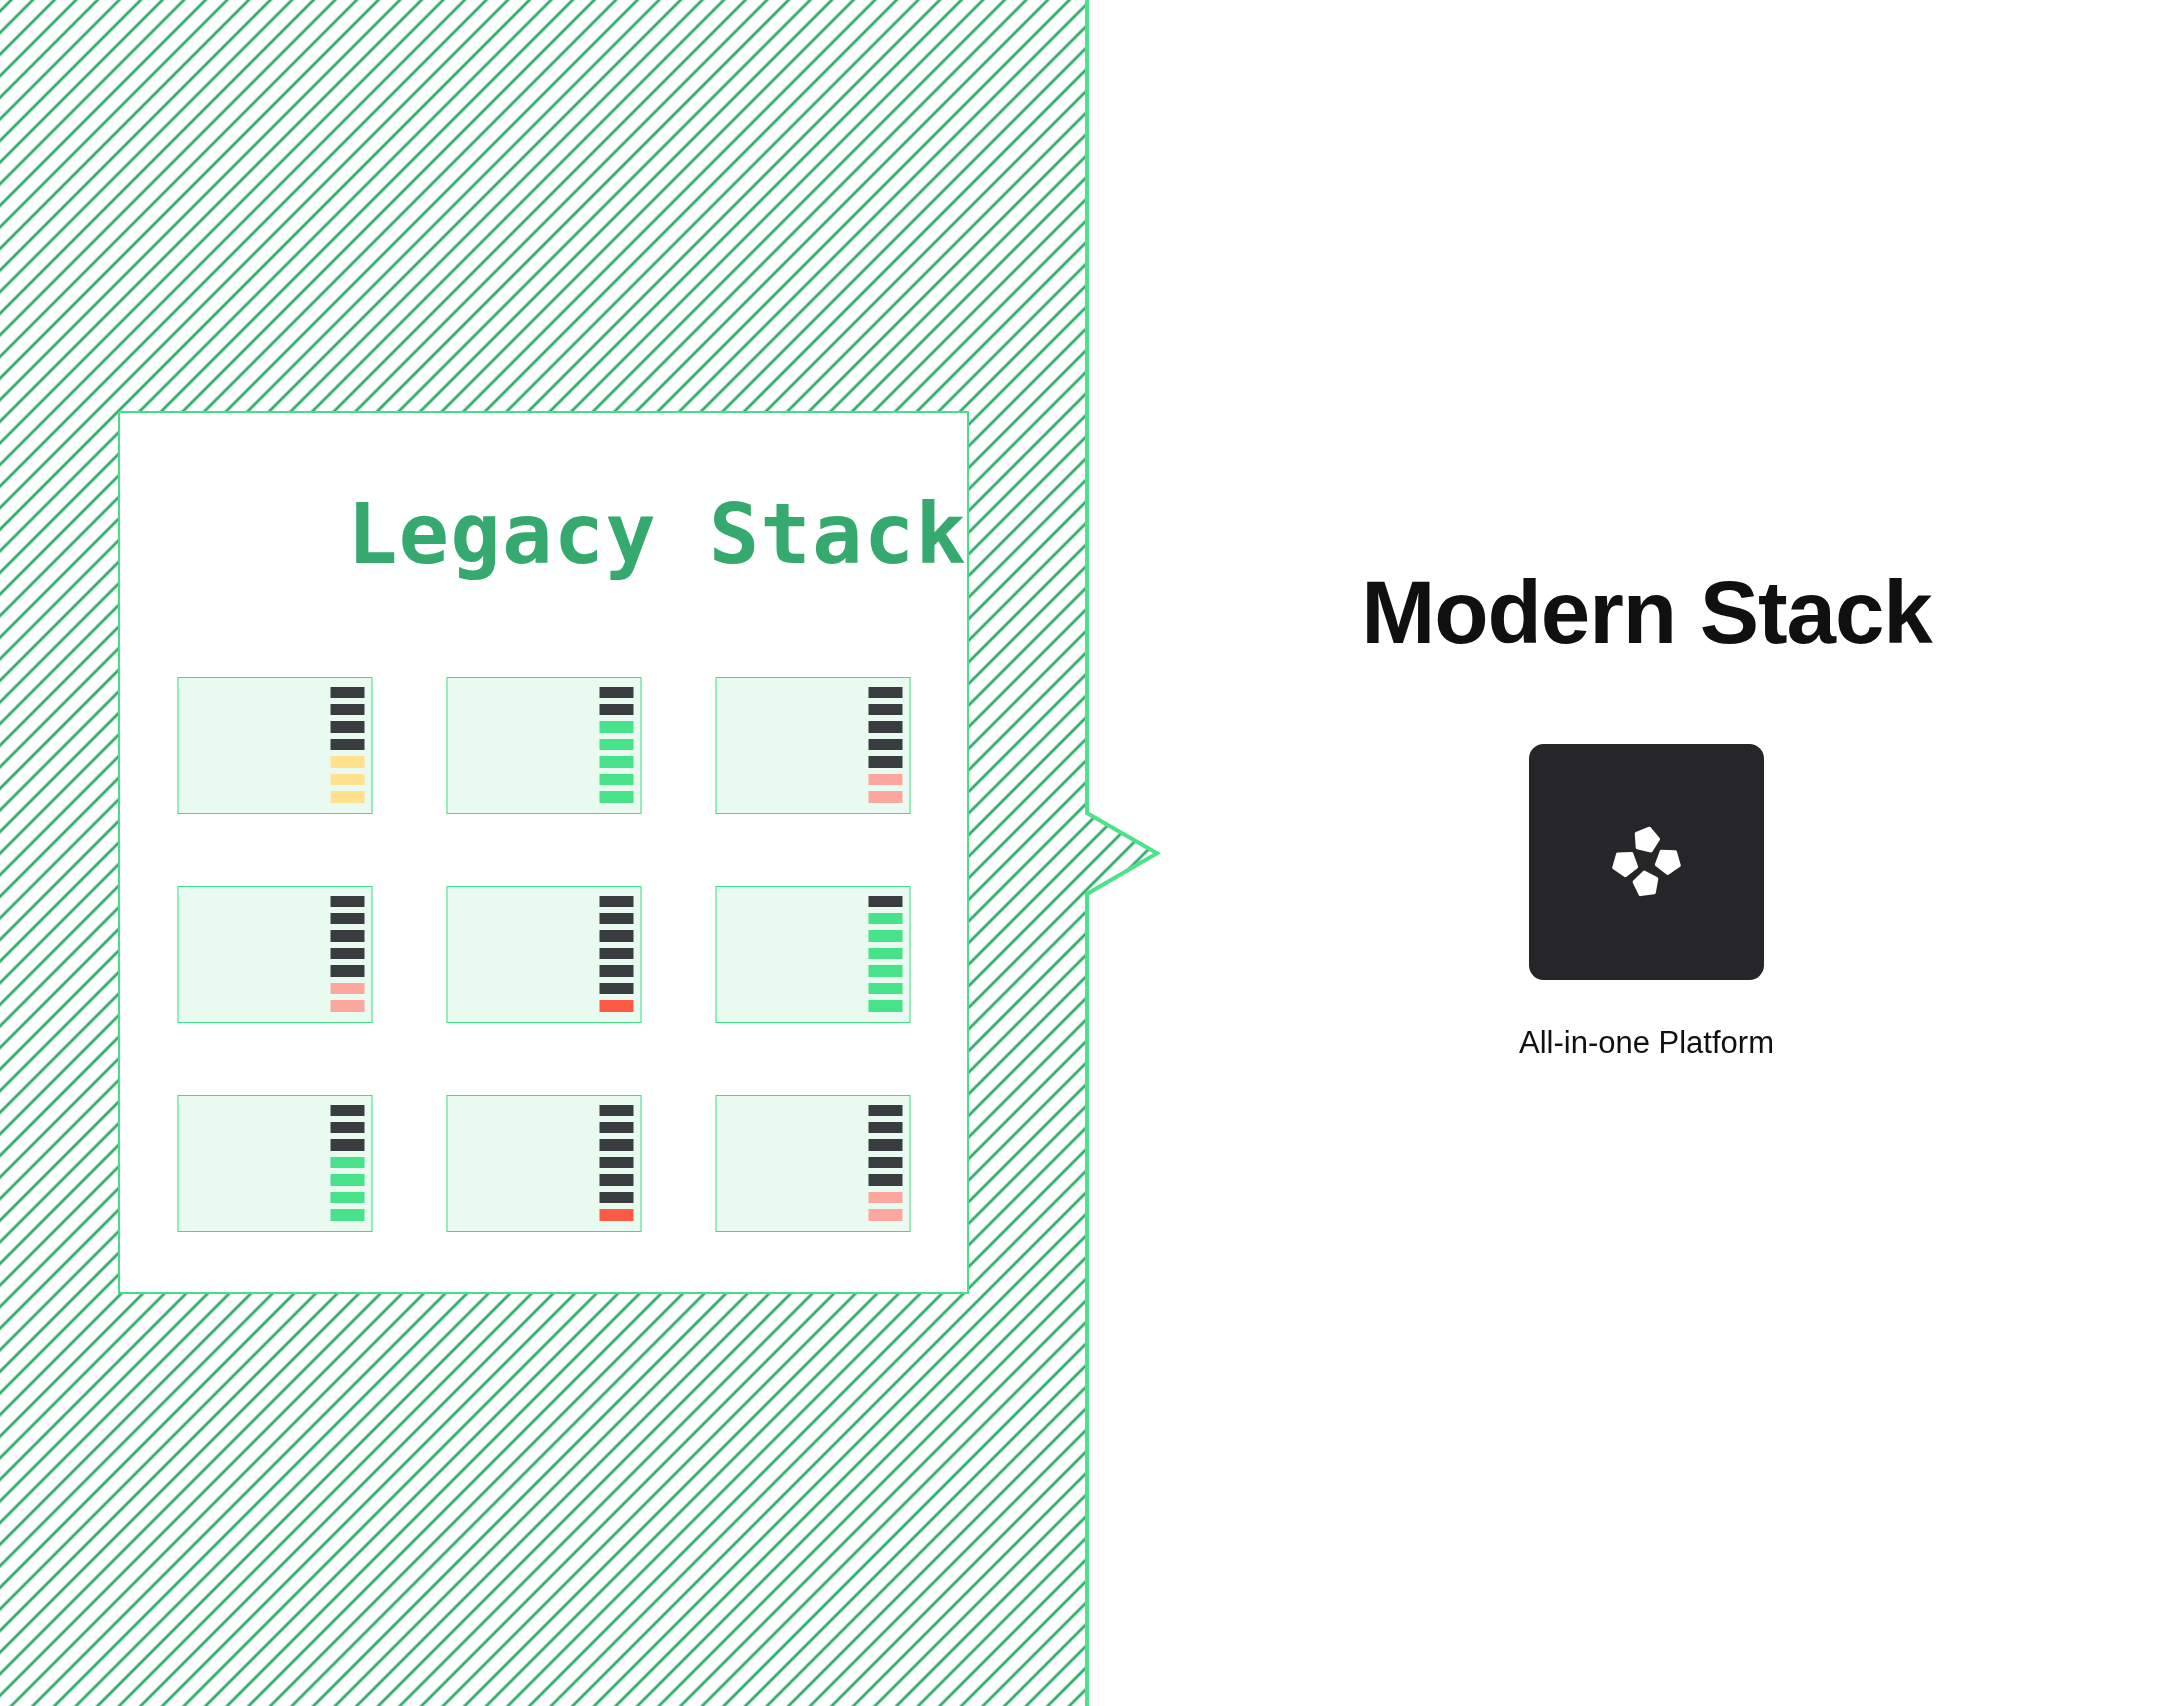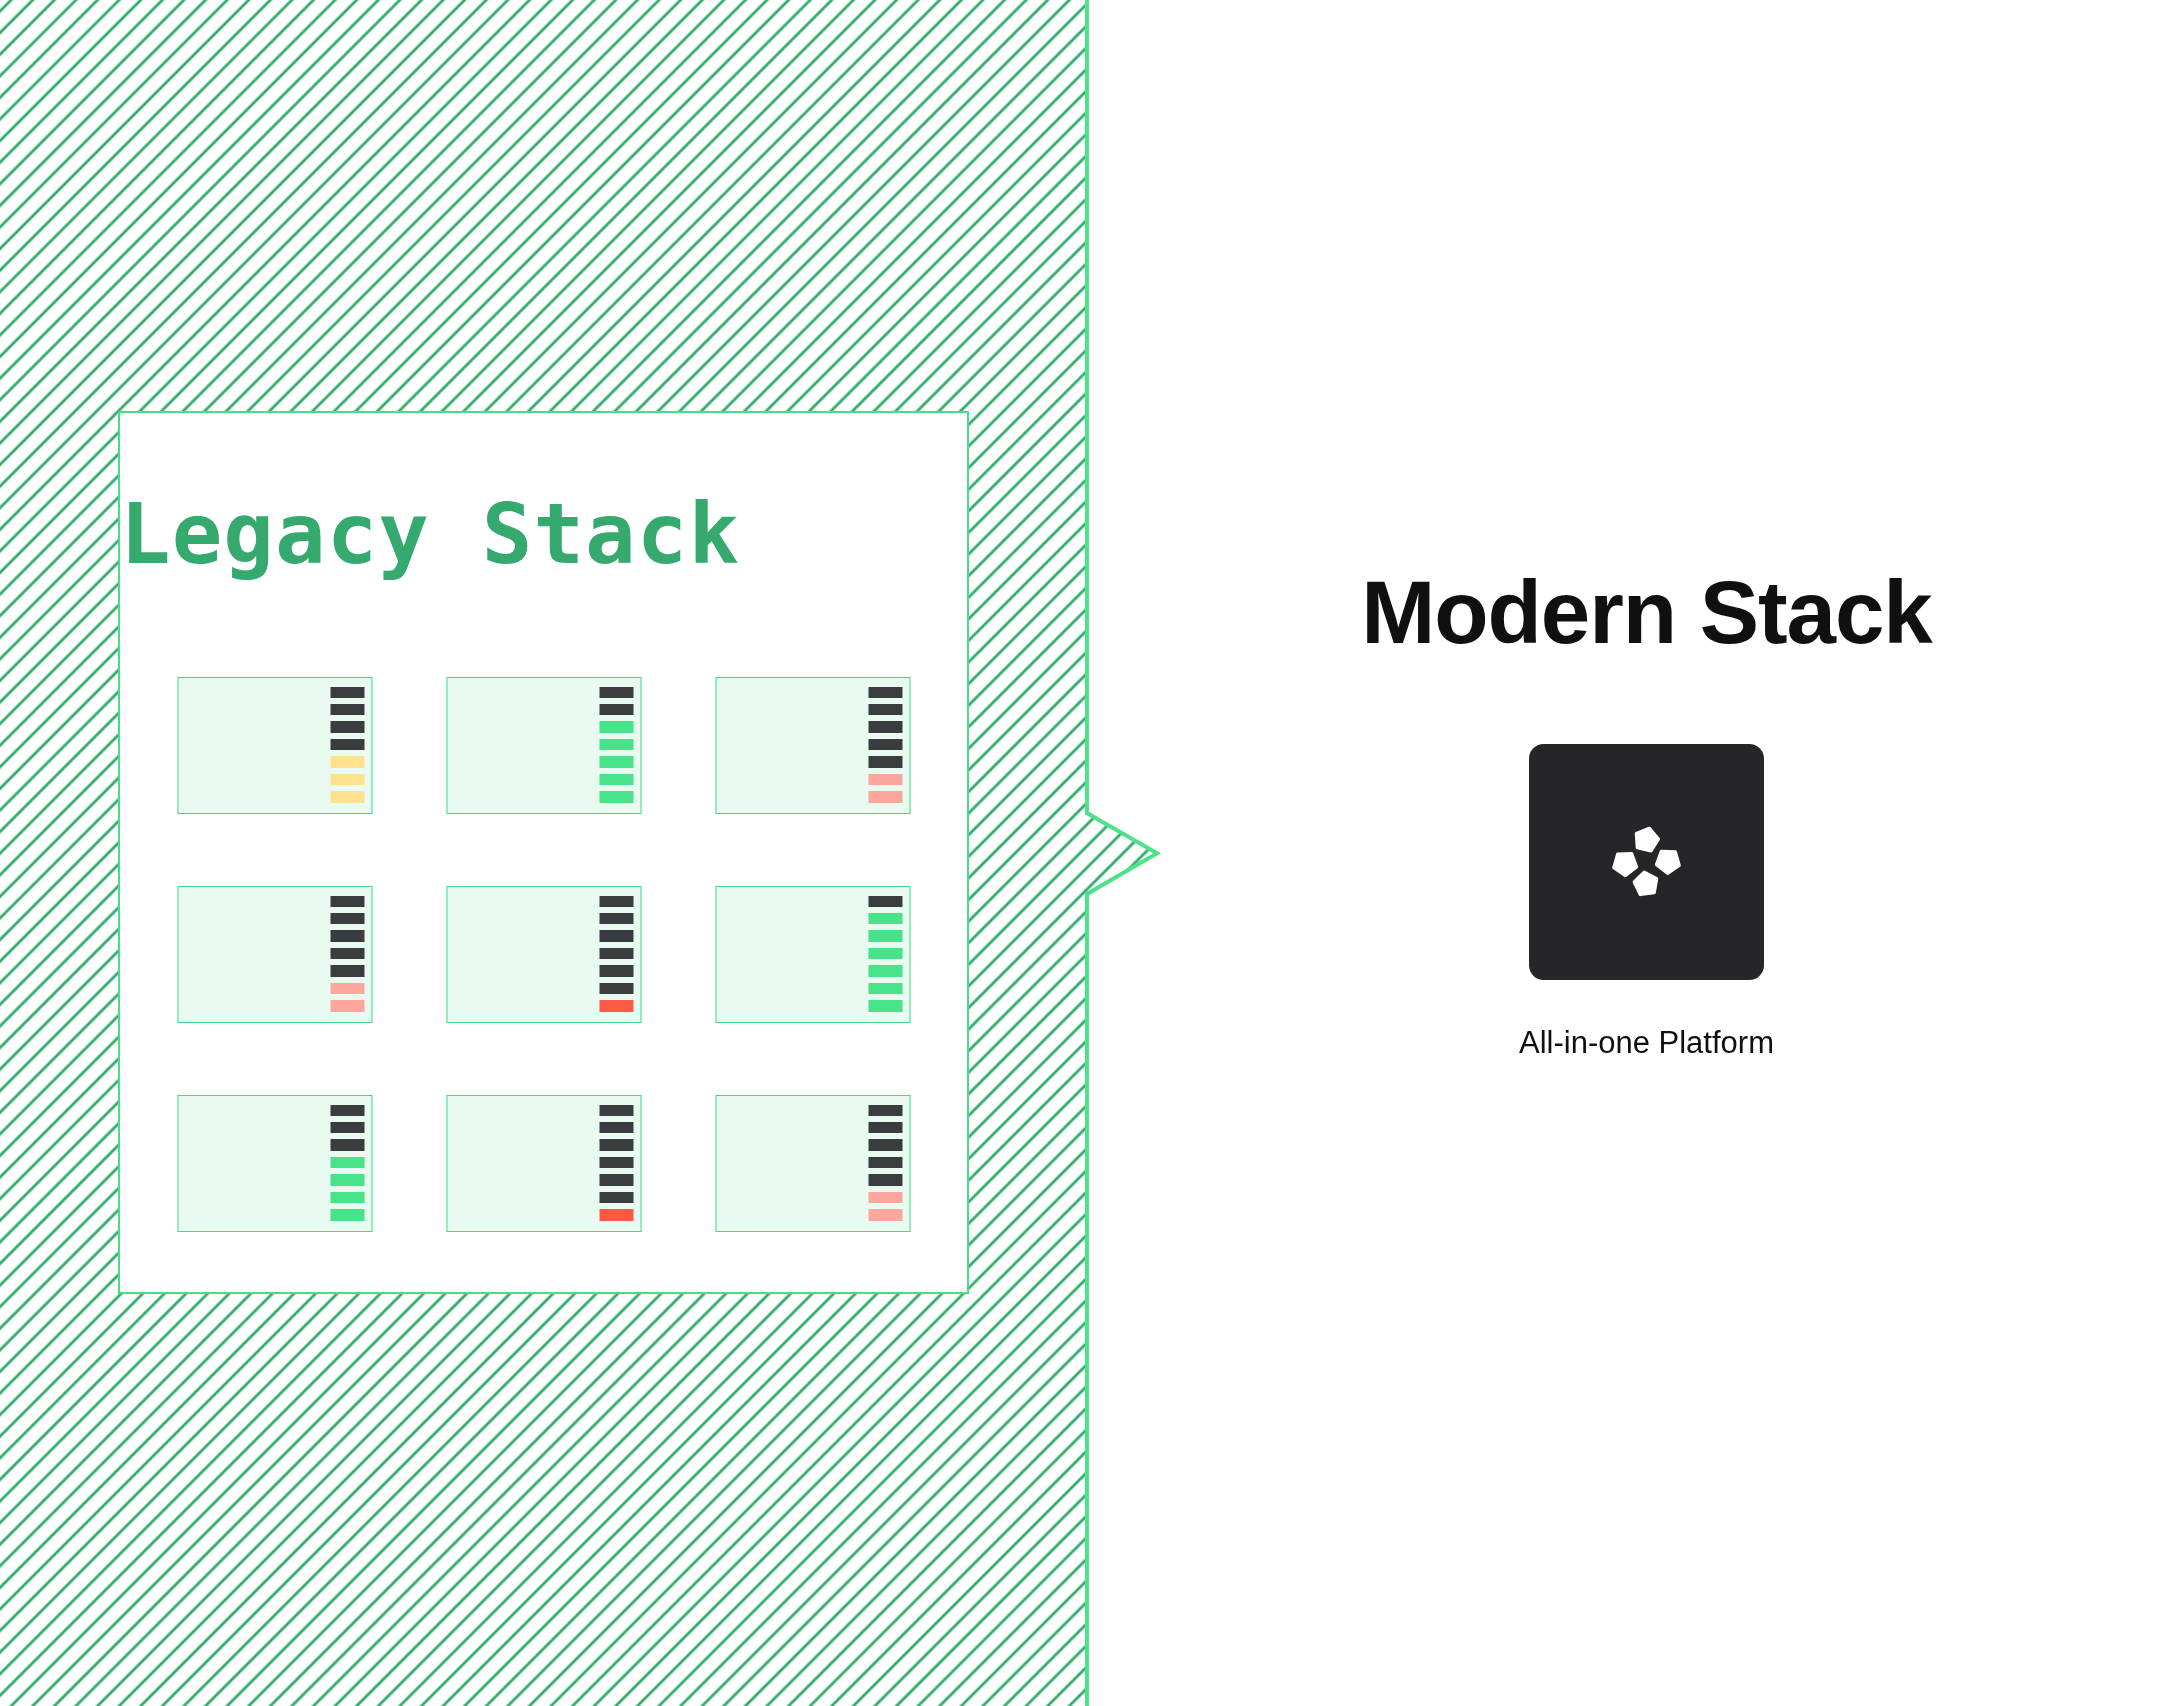--- a/index.html
+++ b/index.html
@@ -16,21 +16,21 @@
 
   
   .legacy-card{
     position:absolute;left:118px;top:411px;width:851px;height:883px;
     background:var(--card-bg);
     border:2.3px solid var(--card-border);
     box-sizing:border-box;
   }
   .legacy-title{
     margin:79px 0 0 0;
-    text-align:left;
+    text-align:right;
     font-family:"DejaVu Sans Mono",monospace;
     font-weight:bold;
     font-size:84px;
     line-height:1;
     letter-spacing:1.1px;
     color:var(--legacy-title);
   }
   .legacy-grid{
     position:absolute;left:50%;top:264px;transform:translateX(-50%);
     display:grid;

